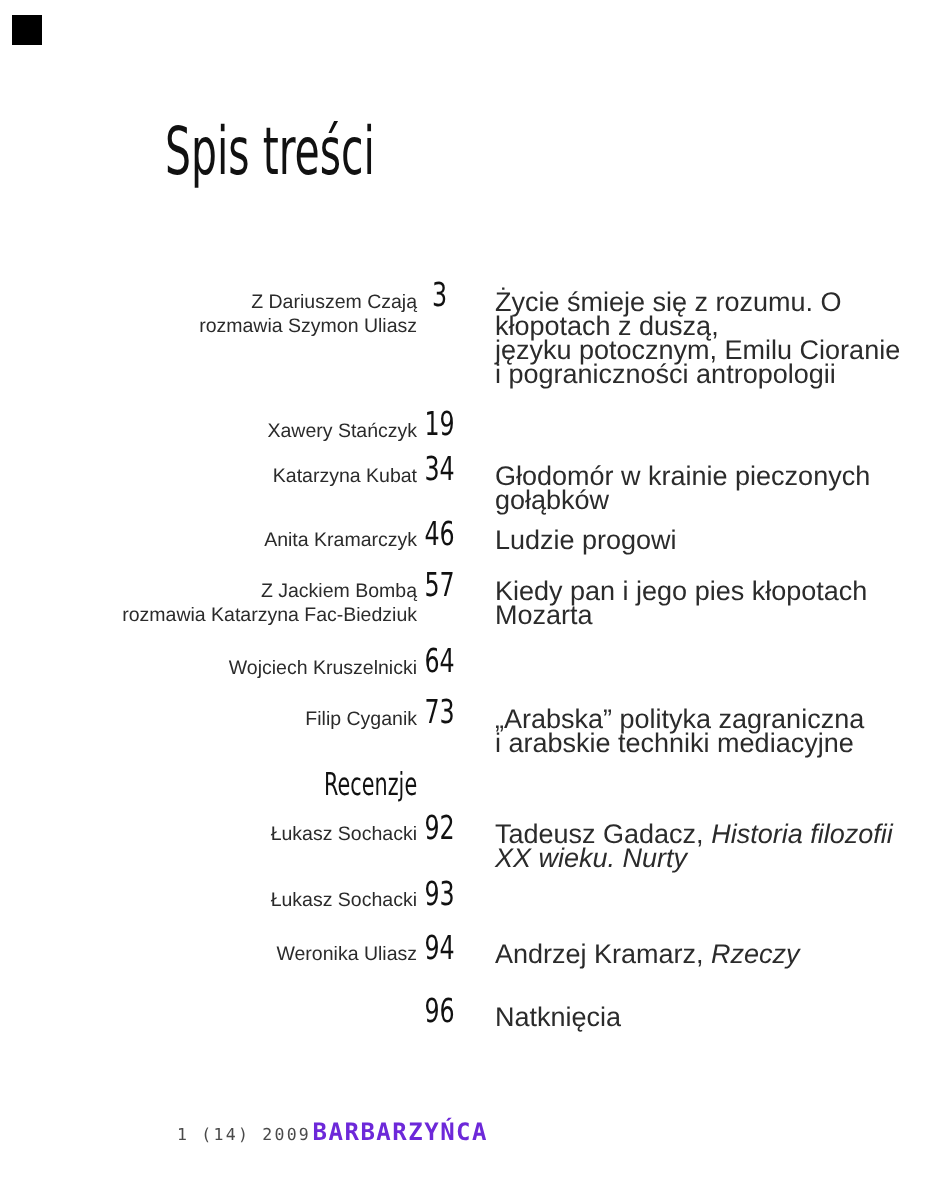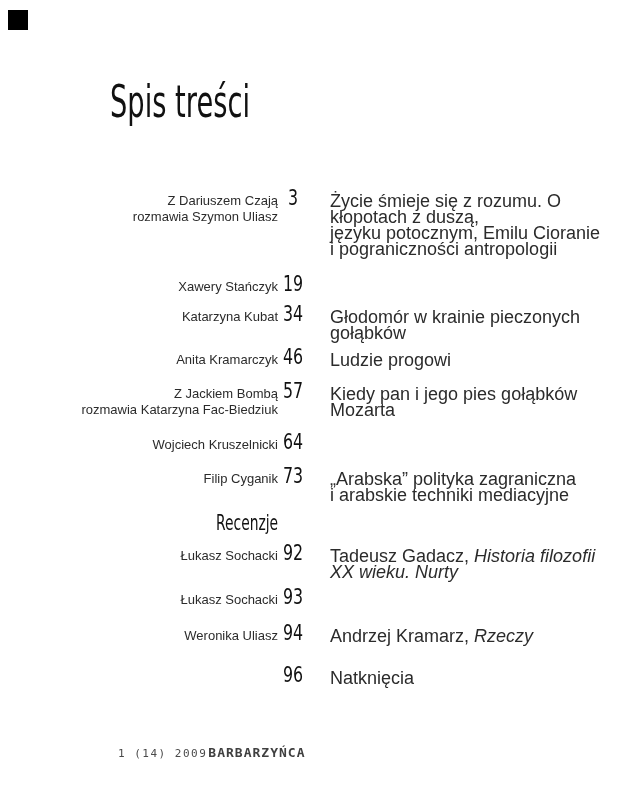--- a/index.html
+++ b/index.html
@@ -64,21 +64,21 @@
   .header-row .author{line-height:30px;}
   .footer{
     position:absolute;left:118px;top:745px;
     display:flex;align-items:baseline;gap:1px;
     font-family:"DejaVu Sans Mono","Liberation Mono",monospace;
   }
   .footer .issue{
     font-size:11px;letter-spacing:1.5px;color:#4a4a4a;font-weight:400;
   }
   .footer .logo{
-    font-size:13px;letter-spacing:1px;color:#404040;font-weight:bold;
+    font-size:16px;letter-spacing:1px;color:#6d28d9;font-weight:bold;
   }
 </style>
 </head>
 <body>
 
 <div class="corner-mark"></div>
 
 <div class="page-title">
   <span>Spis treści</span>
 </div>
@@ -108,21 +108,21 @@
   <div class="row" style="margin-top:11px">
     <div class="author">Anita Kramarczyk</div>
     <div class="pagenum"><span class="num">46</span></div>
     <div class="titlecell"><span>Ludzie progowi</span><i></i></div>
   </div>
 
   <div class="row" style="margin-top:16px">
     <div class="author">Z Jackiem Bombą
 rozmawia Katarzyna Fac-Biedziuk</div>
     <div class="pagenum"><span class="num">57</span></div>
-    <div class="titlecell"><span>Kiedy pan i jego pies gołąbków Mozarta</span><i></i></div>
+    <div class="titlecell"><span>Kiedy pan i jego pies kłopotach Mozarta</span><i></i></div>
   </div>
 
   <div class="row" style="margin-top:19px">
     <div class="author">Wojciech Kruszelnicki</div>
     <div class="pagenum"><span class="num">64</span></div>
   </div>
 
   <div class="row" style="margin-top:16px">
     <div class="author">Filip Cyganik</div>
     <div class="pagenum"><span class="num">73</span></div>

